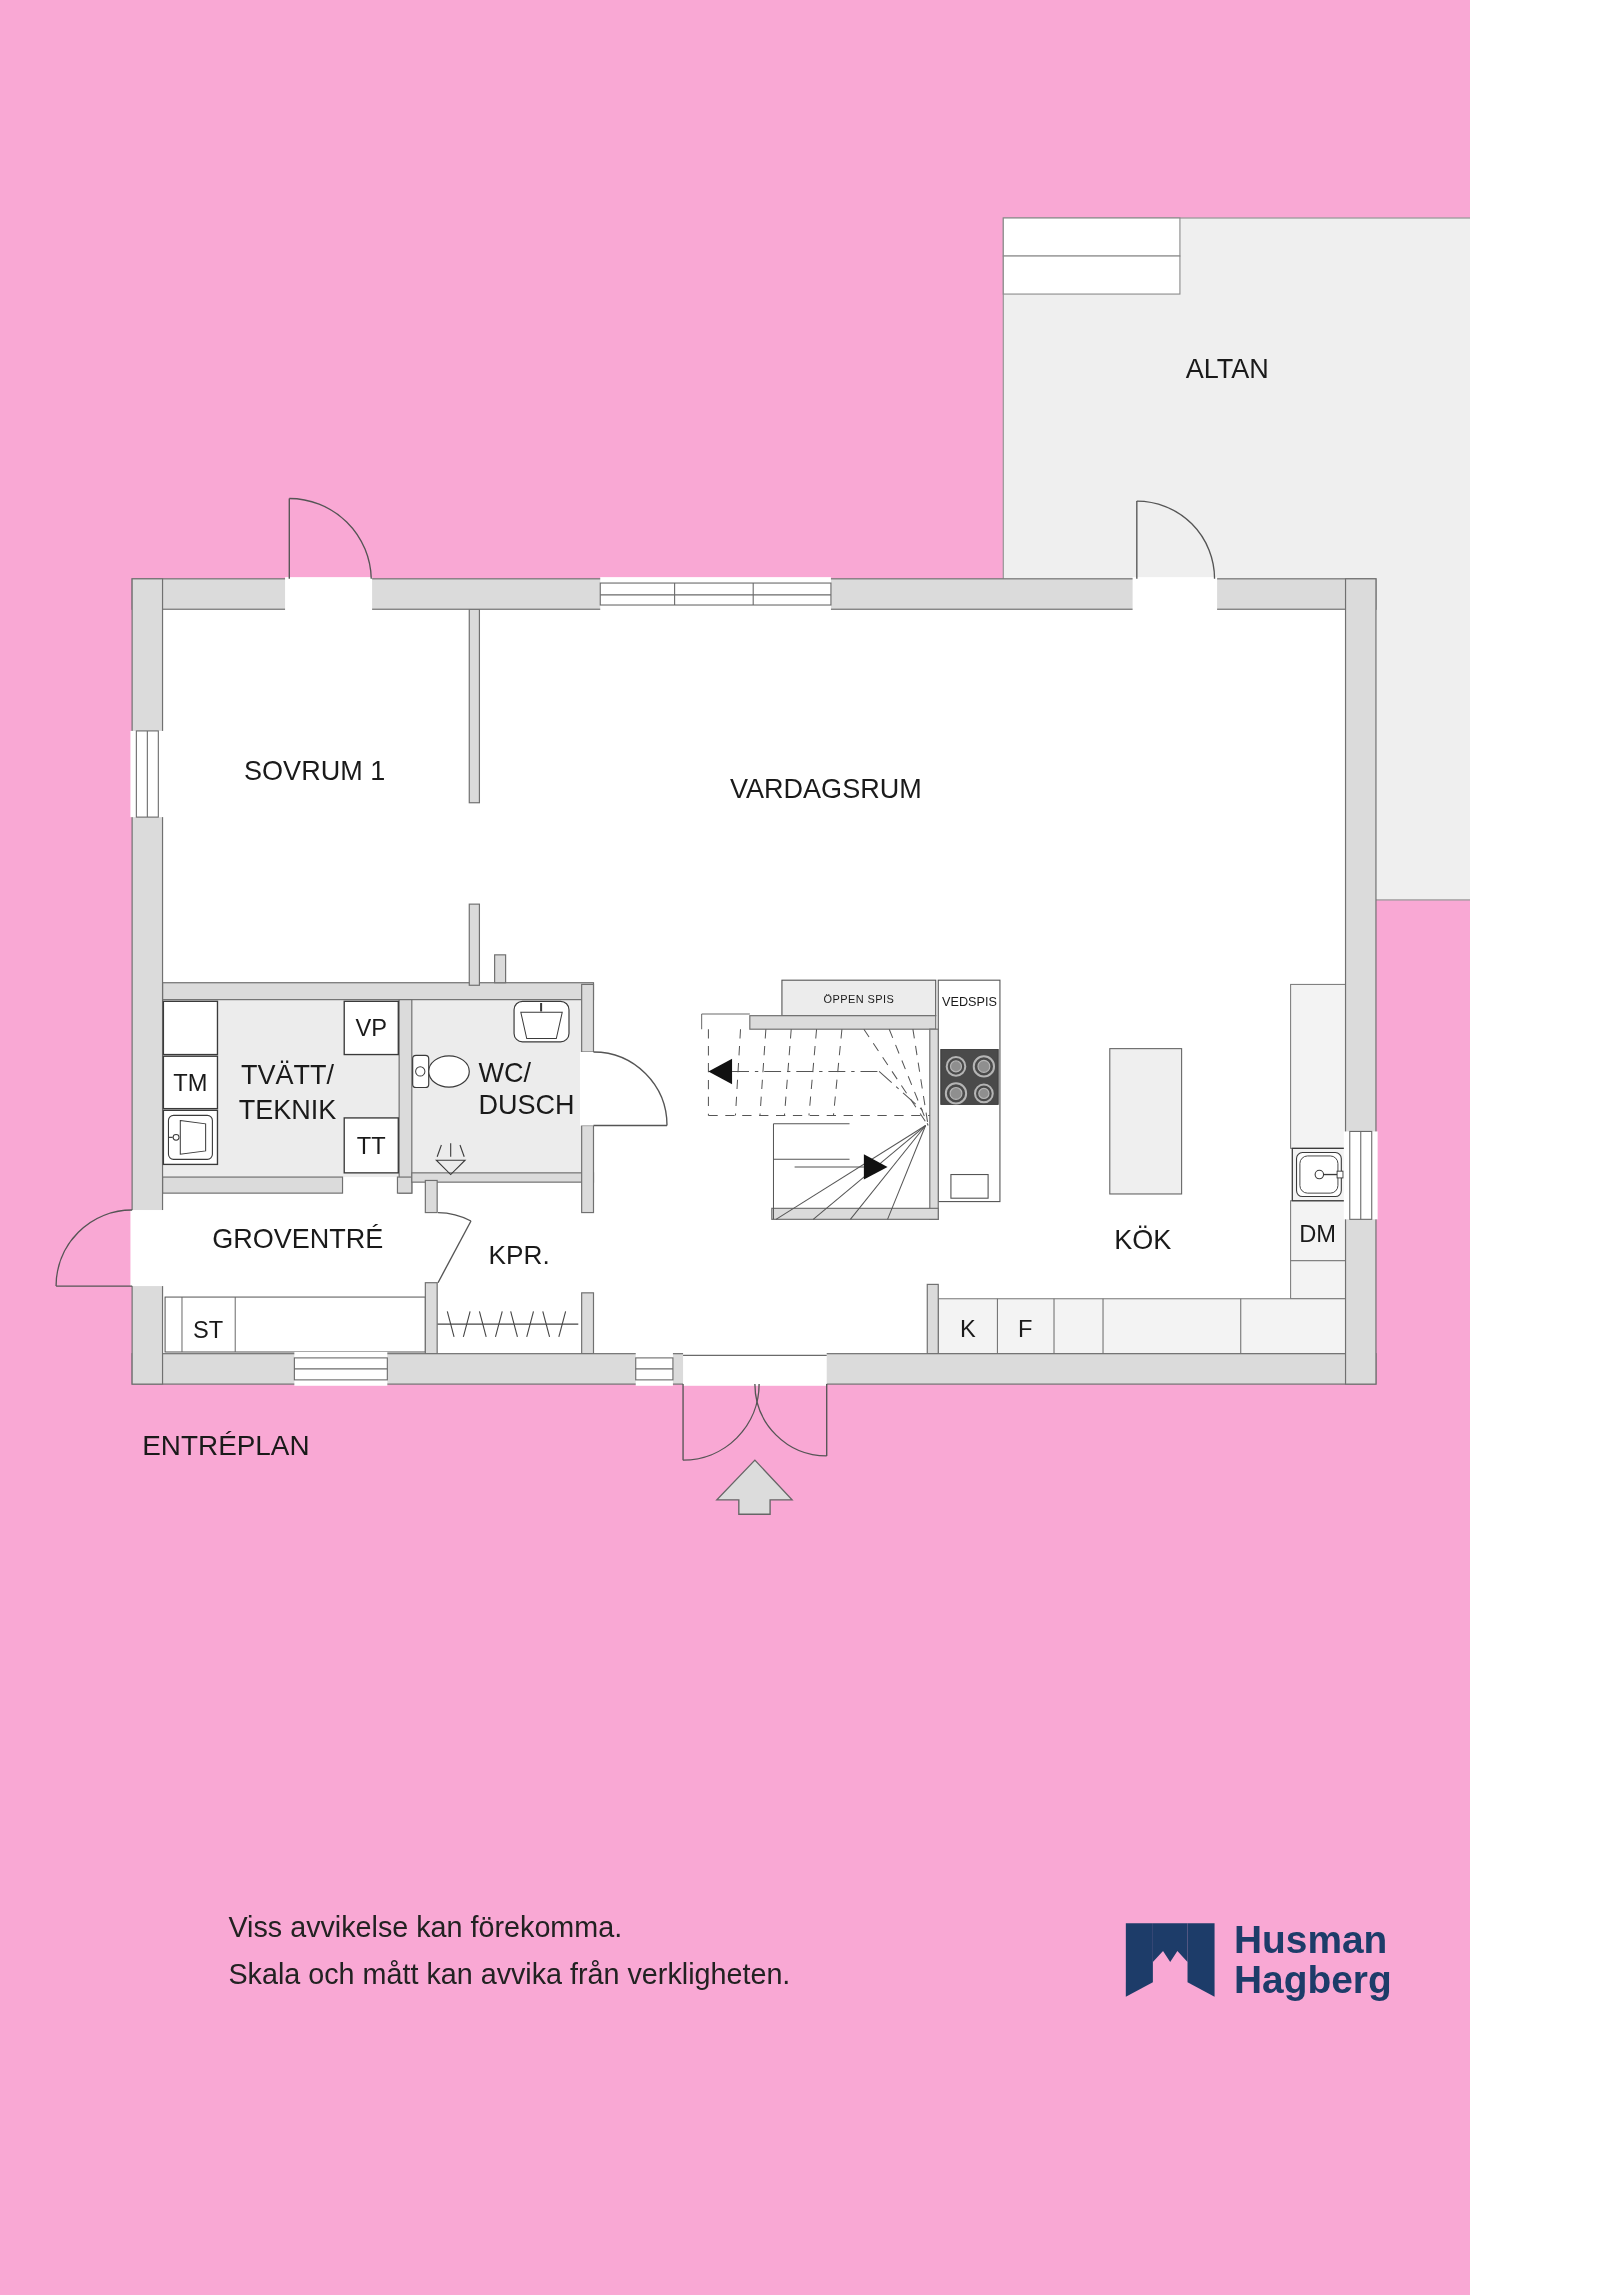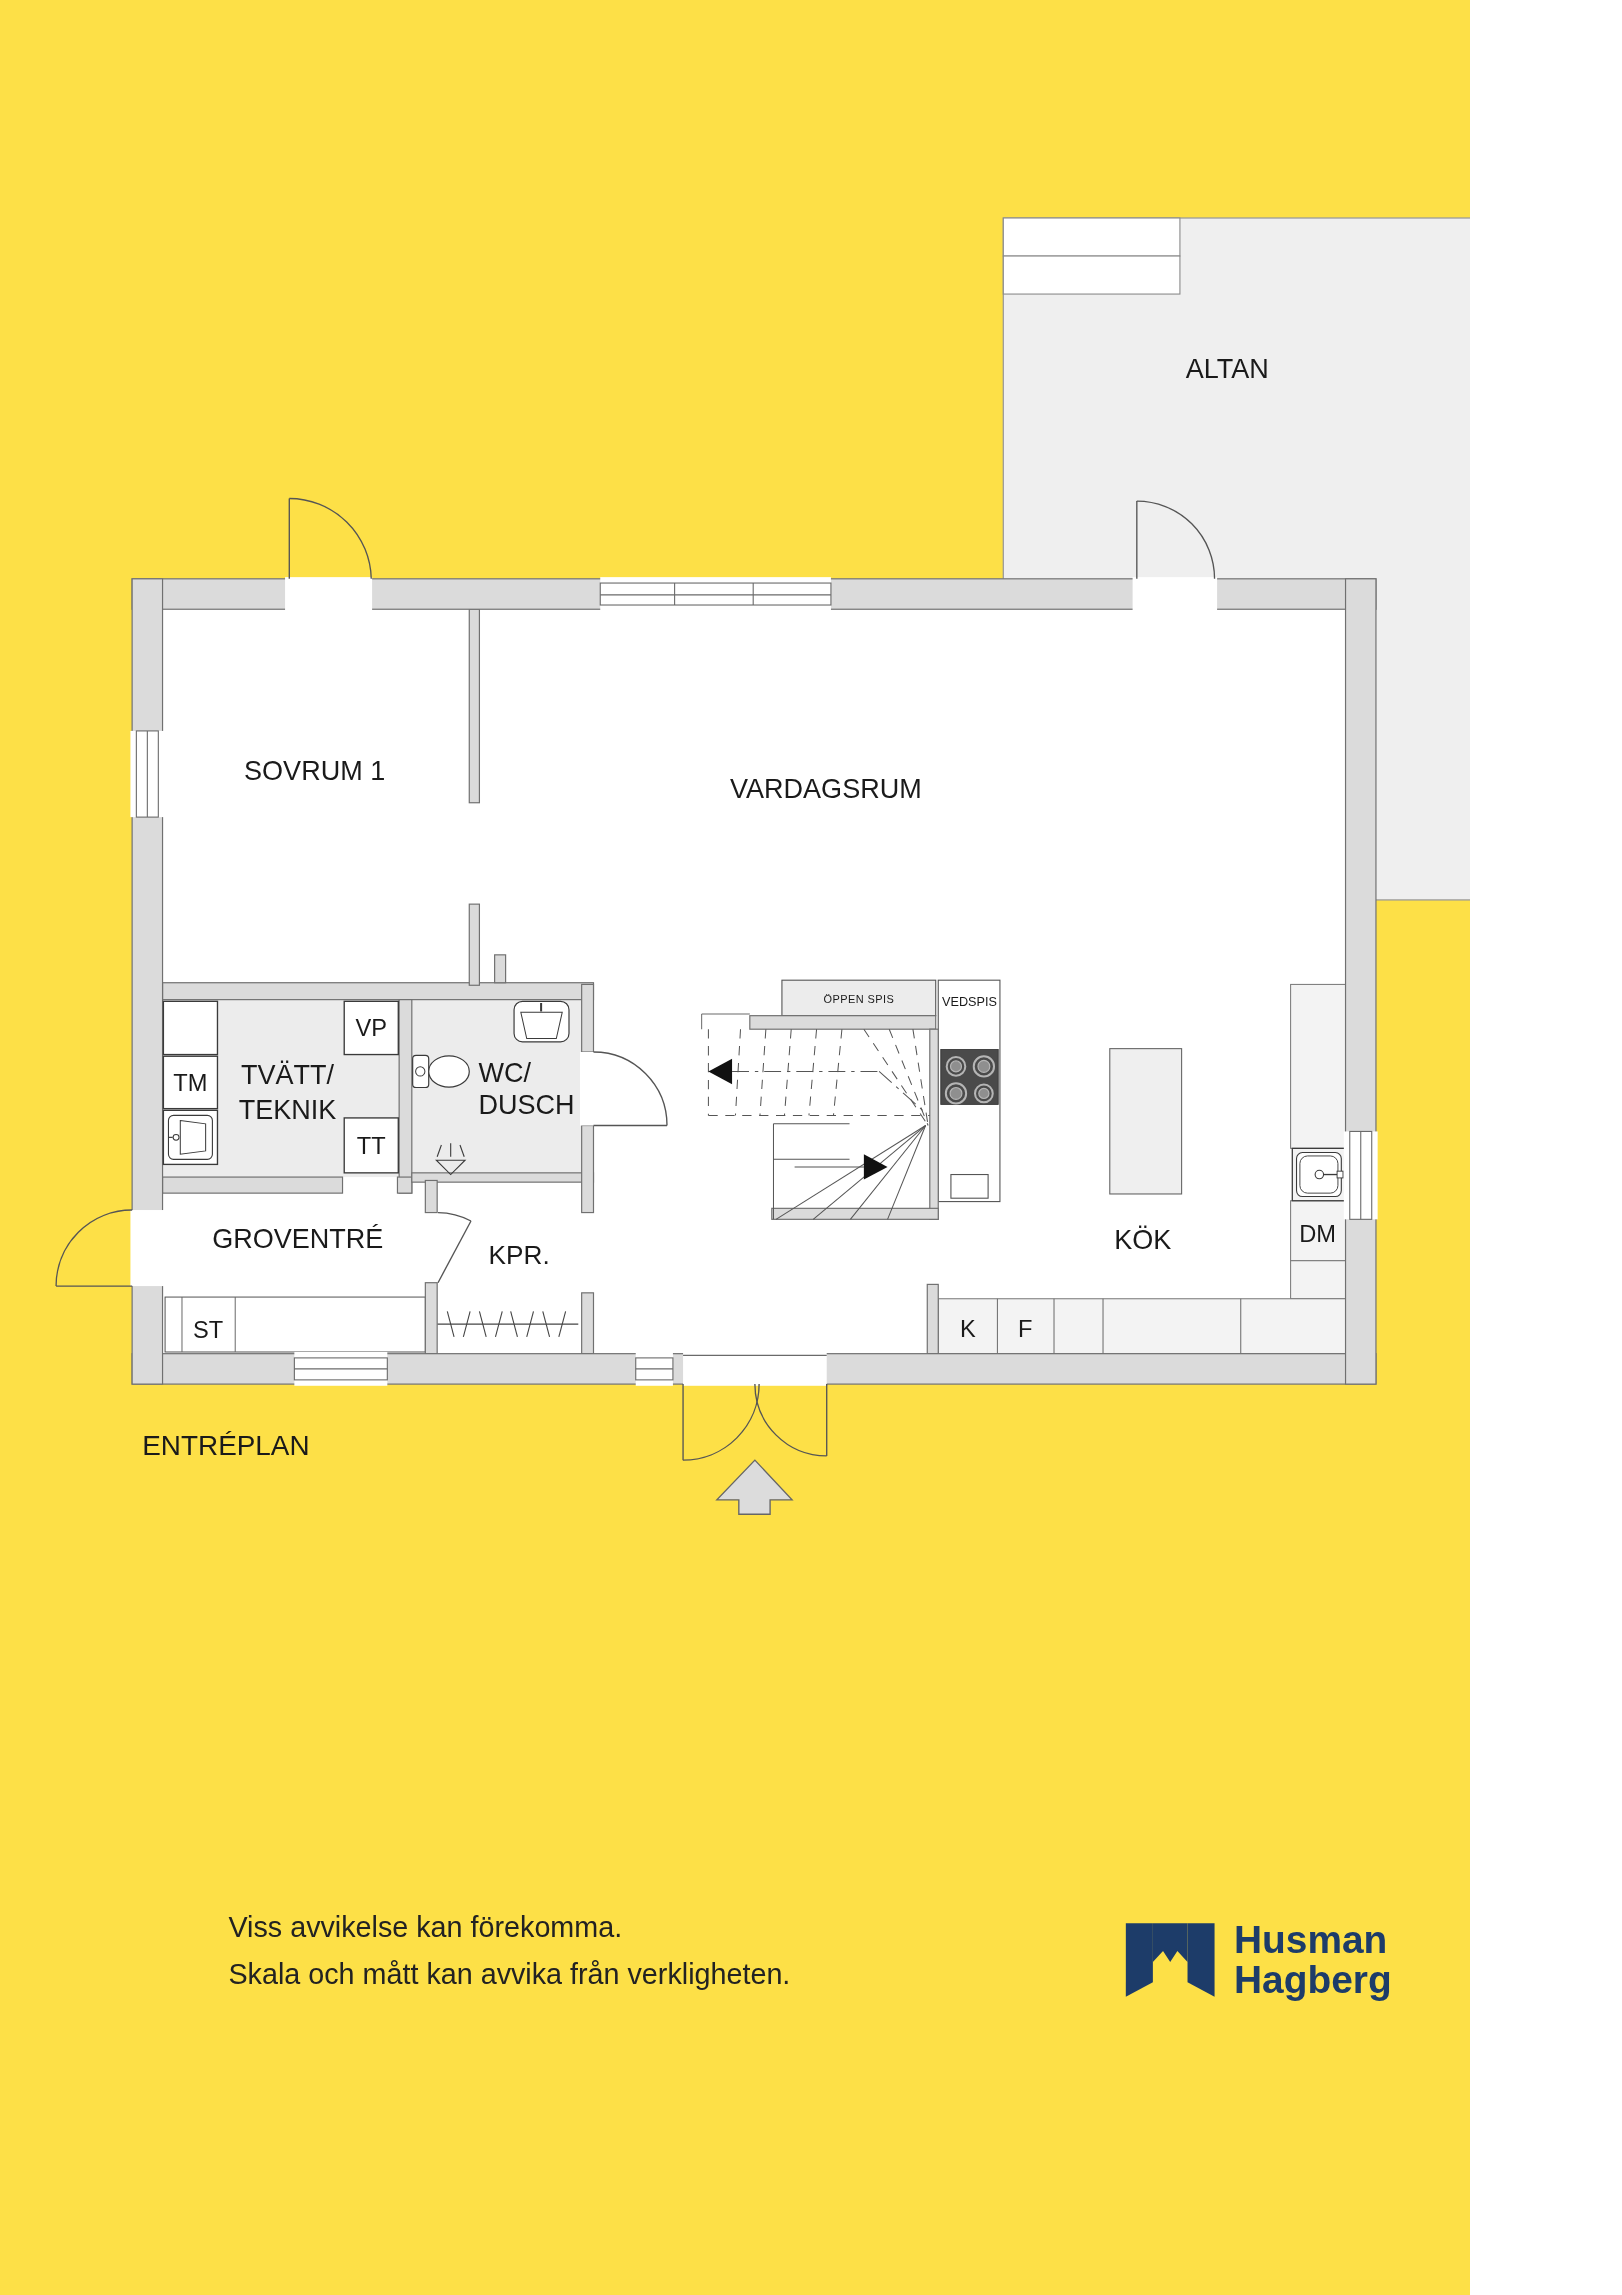--- a/index.html
+++ b/index.html
@@ -1,20 +1,20 @@
 <!DOCTYPE html>
 <html style="--wall_fill: #dbdbdb; --wall_stroke: #707070; --room_fill: #ececec; --altan_fill: #efefef; --counter_fill: #f3f3f3; --text: #1a1a1a; --brand_navy: #1d3c69; --stove_dark: #4a4a4a;font-size:13.5px"><head>
 <meta charset="utf-8">
 <style>
   :root{
     --wall_fill:#dbdbdb; --wall_stroke:#707070; --room_fill:#ececec; --altan_fill:#efefef;
     --counter_fill:#f3f3f3; --text:#1a1a1a; --brand_navy:#1d3c69; --stove_dark:#4a4a4a;
   }
   html,body{margin:0;padding:0;background:#fff;}
-  .page{position:relative;width:1470px;height:2295px;background:#fde047;overflow:hidden;}
+  .page{position:relative;width:1470px;height:2295px;background:#f9a8d4;overflow:hidden;}
   svg{display:block;}
   .wall{fill:var(--wall_fill);stroke:var(--wall_stroke);stroke-width:1.4;}
   .altan{fill:var(--altan_fill);stroke:#9a9a9a;stroke-width:1.5;}
   .step{fill:#fff;stroke:#8a8a8a;stroke-width:1.3;}
   .room{fill:var(--room_fill);}
   .counter{fill:var(--counter_fill);stroke:#777;stroke-width:1.2;}
   .cabinet{fill:#fff;stroke:#555;stroke-width:1.2;}
   .fixture{fill:#fff;stroke:#3a3a3a;stroke-width:1.6;}
   .gap{fill:#fff;}
   .frame{fill:none;stroke:#6a6a6a;stroke-width:1.3;}

